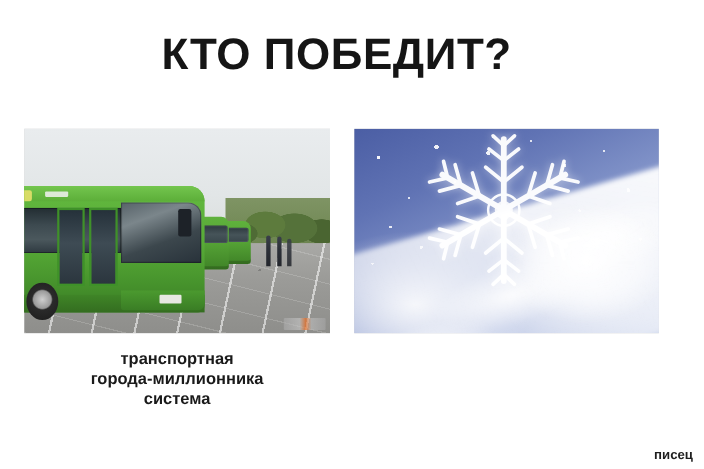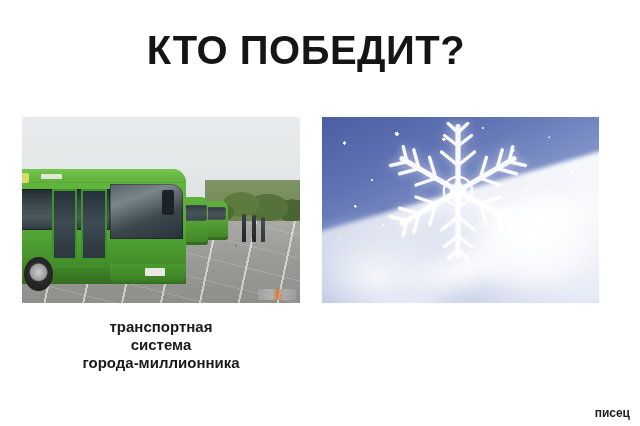--- a/index.html
+++ b/index.html
@@ -285,22 +285,22 @@
     <span class="bumper"></span>
     <span class="plate"></span>
     <span class="wheel w1"></span>
   </div>
 
   <div class="photo-watermark"></div>
 </div>
 
 <div class="caption caption-left">
   <div>транспортная</div>
+  <div>города-миллионника</div>
   <div>система</div>
-  <div>города-миллионника</div>
 </div>
 
 <div class="photo photo-right">
 
   <div class="snow-bg"></div>
   <div class="snow-specks"></div>
   <div class="snow-drift"></div>
   <div class="snow-drift2"></div>
 
   <svg class="snowflake" viewBox="0 0 200 200">

